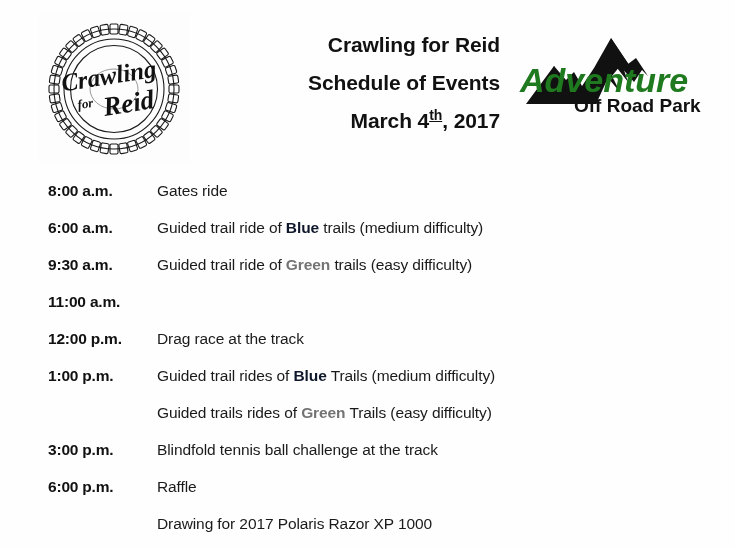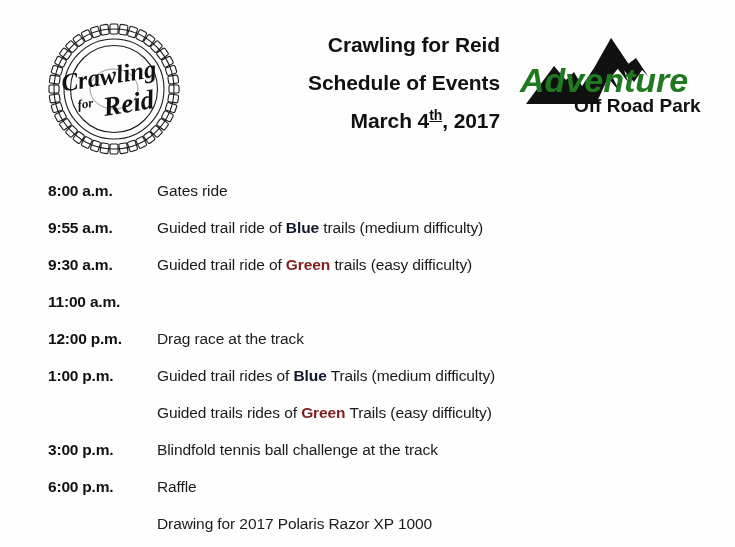--- a/index.html
+++ b/index.html
@@ -113,21 +113,21 @@
     font-size: 15.5px;
     color: #1a1a1a;
     letter-spacing: -0.1px;
   }
   .kw-blue {
     font-weight: bold;
     color: #0f172a;
   }
   .kw-green {
     font-weight: bold;
-    color: #7f1d1d;
+    color: #737373;
     margin-top: 24px;
   }
 </style>
 </head>
 <body>
 
 <div class="page">
 
   <div class="header">
 
@@ -210,21 +210,21 @@
     </div>
 
   </div>
 
   <div class="schedule" id="schedule-list">
       <div class="sched-row">
         <div class="sched-time">8:00 a.m.</div>
         <div class="sched-desc"><span>Gates ride</span></div>
       </div>
       <div class="sched-row">
-        <div class="sched-time">9:55 a.m.</div>
+        <div class="sched-time">6:00 a.m.</div>
         <div class="sched-desc"><span>Guided trail ride of </span><span class="kw-blue">Blue</span><span> trails (medium difficulty)</span></div>
       </div>
       <div class="sched-row">
         <div class="sched-time">9:30 a.m.</div>
         <div class="sched-desc"><span>Guided trail ride of </span><span class="kw-green">Green</span><span> trails (easy difficulty)</span></div>
       </div>
       <div class="sched-row">
         <div class="sched-time">11:00 a.m.</div>
       </div>
       <div class="sched-row">

